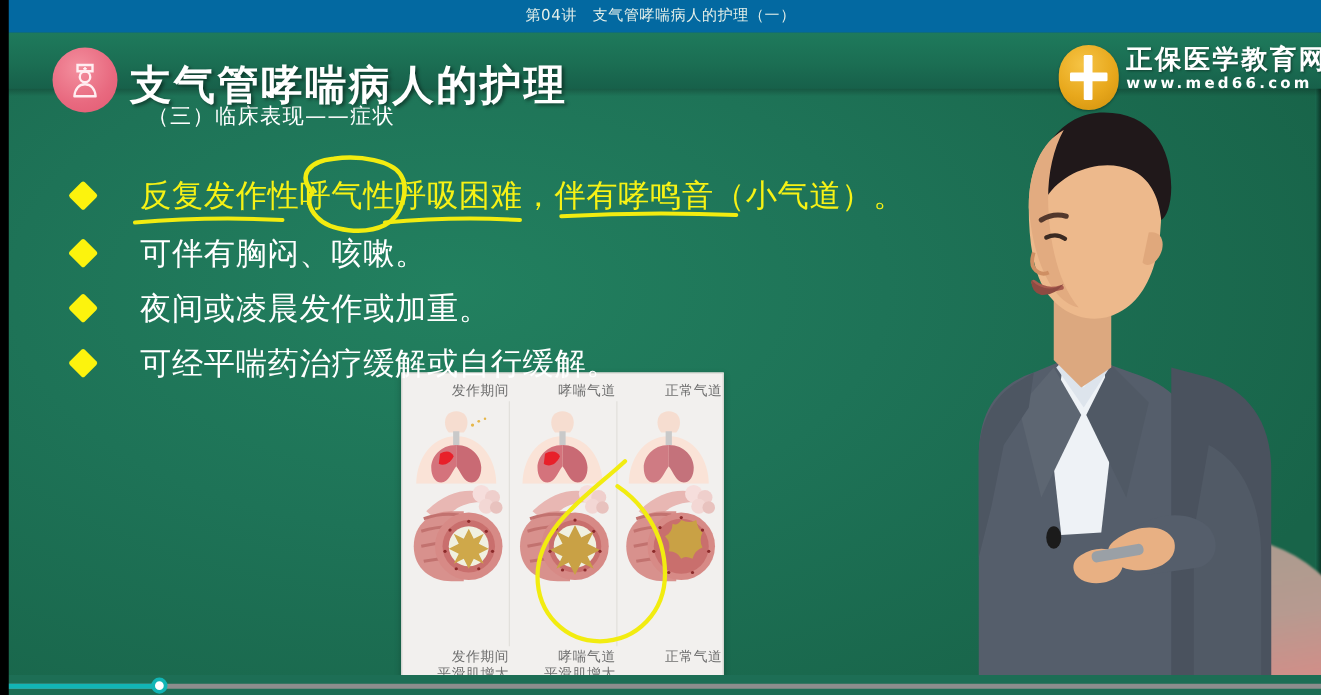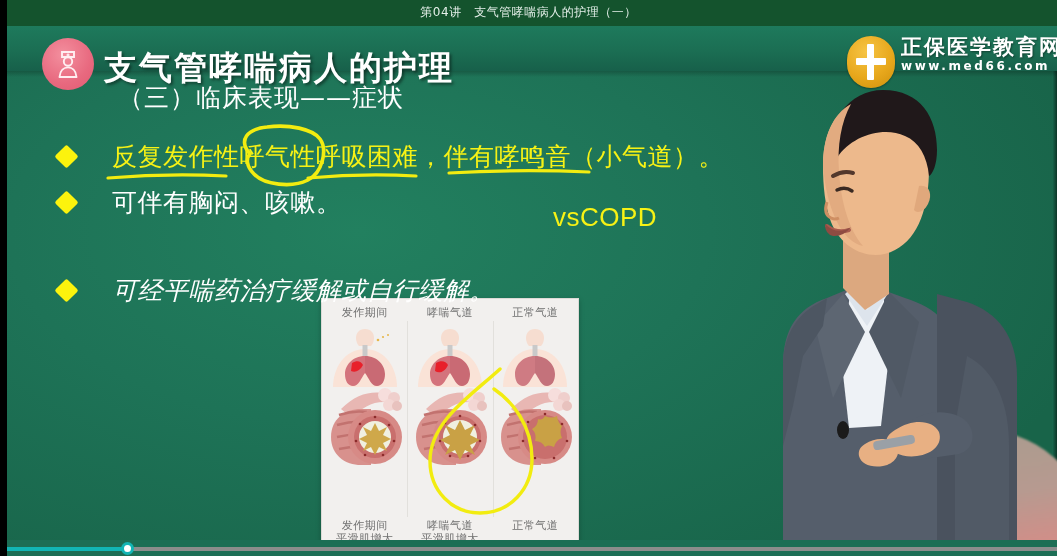--- a/index.html
+++ b/index.html
@@ -15,21 +15,21 @@
     height: 556px;
     overflow: hidden;
     background: #1d6e55;
   }
 
   
   .topbar {
     position: absolute;
     left: 0; top: 0;
     width: 1057px; height: 26px;
-    background: #14532d;
+    background: #0369a1;
     z-index: 40;
   }
   .topbar-title {
     position: absolute;
     left: 0; top: 4px;
     width: 1057px;
     text-align: center;
     font-size: 12px;
     color: #e4efe9;
     letter-spacing: 0.5px;
@@ -140,21 +140,21 @@
   .brand-url {
     font-size: 12px; font-weight: bold; color:#ffffff;
     letter-spacing: 2.6px; line-height: 1.4;
     white-space: nowrap;
   }
 
   
   .subtitle {
     position: absolute;
     left: 118px; top: 55px;
-    font-size: 25px;
+    font-size: 17px;
     color: #ffffff;
     letter-spacing: 1px;
     white-space: nowrap;
     z-index: 10;
   }
 
   .bullet-row {
     position: absolute;
     left: 58px;
     height: 34px;
@@ -204,21 +204,21 @@
     overflow: hidden;
   }
   .fig-top-labels, .fig-bot-labels {
     position: absolute; left: 0; width: 256px;
     display: flex;
   }
   .fig-top-labels { top: 7px; }
   .fig-bot-labels { bottom: 6px; }
   .fig-col-label {
     flex: 1 1 33.33%;
-    text-align: center;
+    text-align: right;
     font-size: 11px;
     color: #6f6f6f;
     line-height: 1.25;
     letter-spacing: 0.5px;
   }
   .fig-cols {
     position: absolute; left: 0; top: 24px;
     width: 256px; height: 190px;
     display: flex;
   }
@@ -316,27 +316,30 @@
     <div class="bullet-row" style="top:113px;">
       <div class="diamond"></div>
       <div class="bullet-text">反复发作性呼气性呼吸困难，伴有哮鸣音（小气道）。</div>
     </div>
 
     <div class="bullet-row" style="top:159px;font-family:Liberation Mono, monospace;">
       <div class="diamond"></div>
       <div class="bullet-text white">可伴有胸闷、咳嗽。</div>
     </div>
 
-
-    <div class="bullet-row" style="top:247px;font-style:italic;">
+    <div class="bullet-row" style="top:203px;">
+      <div class="diamond"></div>
+      <div class="bullet-text white">夜间或凌晨发作或加重。</div>
+    </div>
+
+    <div class="bullet-row" style="top:247px;">
       <div class="diamond"></div>
       <div class="bullet-text white">可经平喘药治疗缓解或自行缓解。</div>
     </div>
 
-    <div class="vscopd">vsCOPD</div>
 
     <div class="figure">
 
       <div class="fig-divider" style="left:85px;"></div>
       <div class="fig-divider" style="left:171px;"></div>
 
       <div class="fig-top-labels">
         <div class="fig-col-label">发作期间</div>
         <div class="fig-col-label">哮喘气道</div>
         <div class="fig-col-label">正常气道</div>

